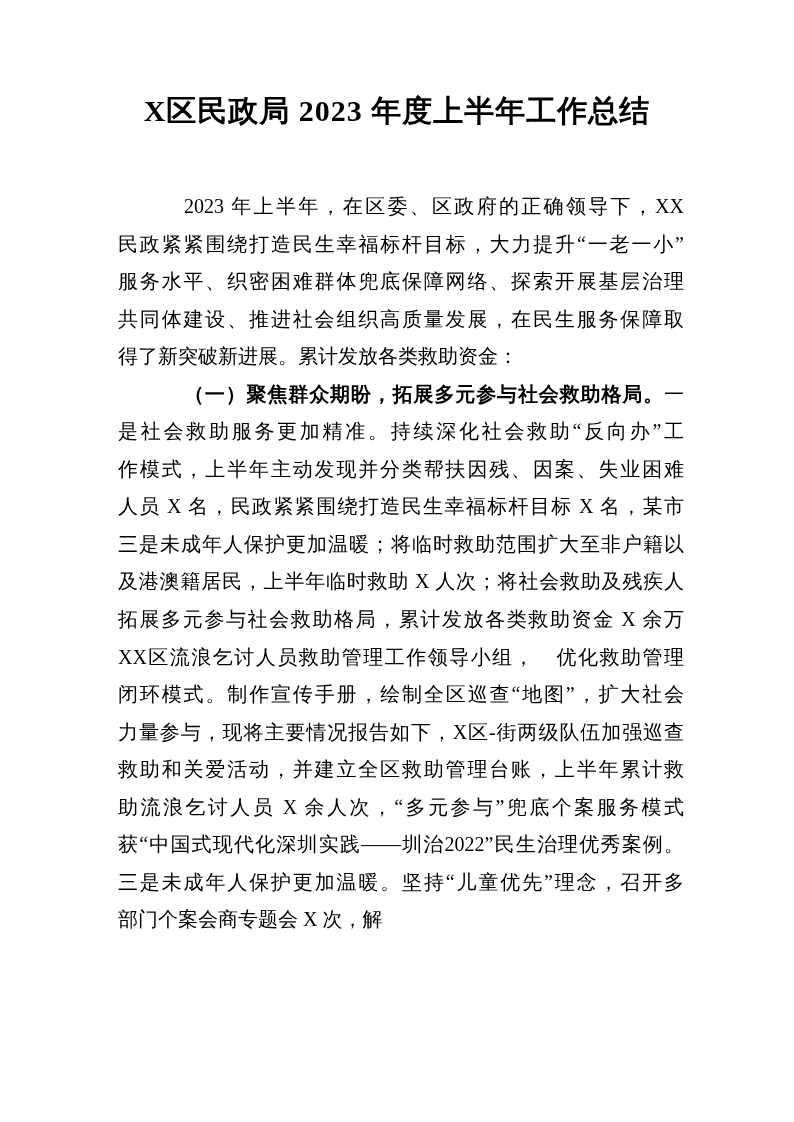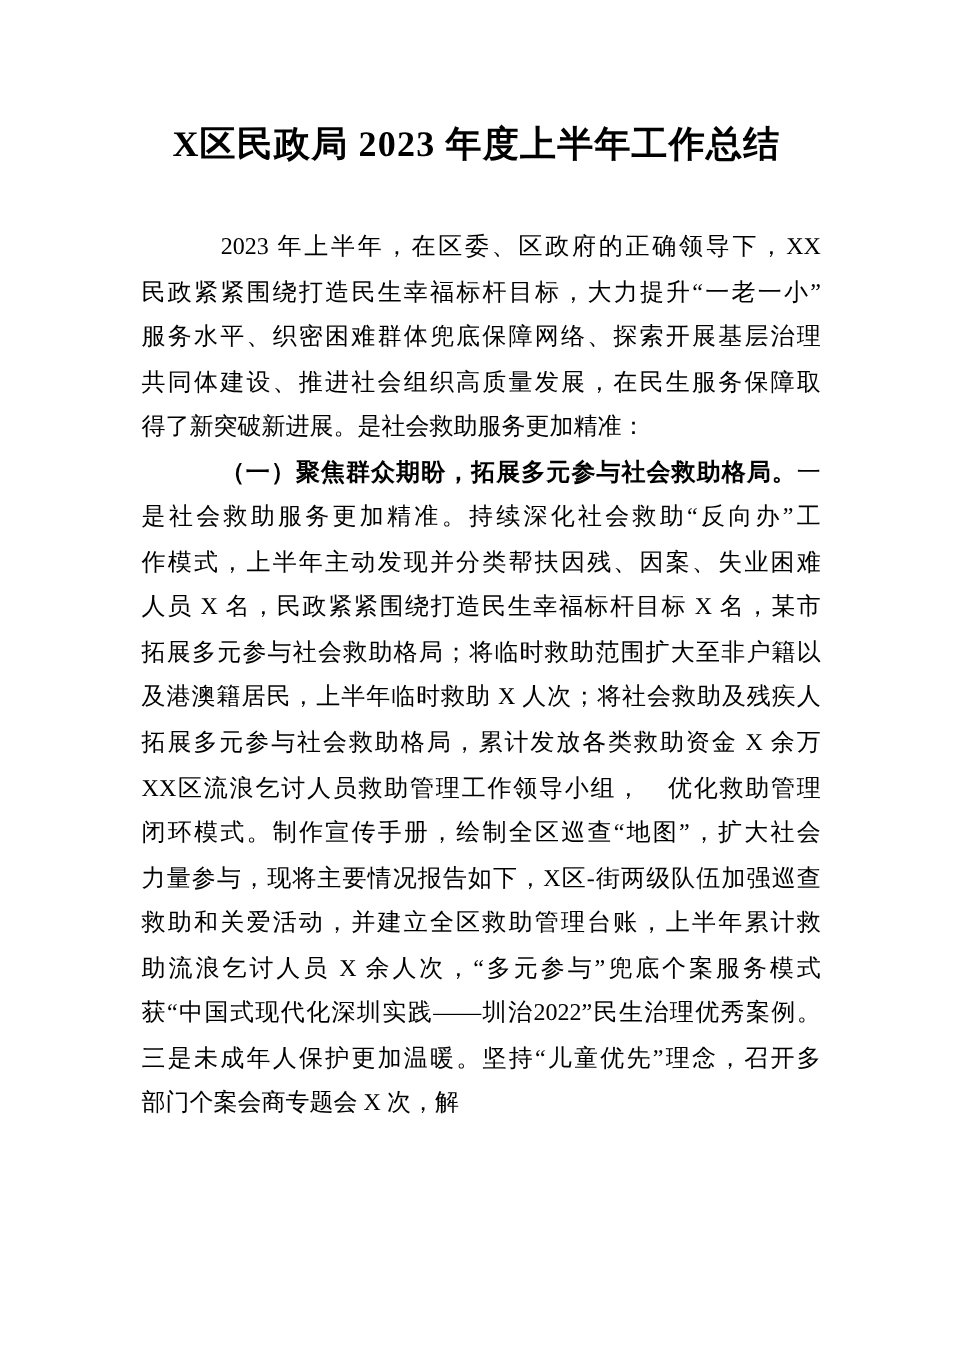--- a/index.html
+++ b/index.html
@@ -11,21 +11,21 @@
     position: relative;
     width: 794px;
     height: 1122px;
     background: #ffffff;
     color: #000000;
     font-family: "Liberation Serif", "DejaVu Serif", serif;
     overflow: hidden;
   }
   .doc-title {
     position: absolute;
-    top: 99px;
+    top: 89px;
     left: 114px;
     width: 566px;
     text-align: center;
     font-size: 30px;
     font-weight: bold;
     line-height: 44px;
     white-space: nowrap;
     letter-spacing: 1px;
   }
   .doc-body {
@@ -58,26 +58,26 @@
 </head>
 <body>
 
 <div class="page">
   <div class="doc-title">X区民政局 2023 年度上半年工作总结</div>
   <div class="doc-body">
       <div class="line indent"><span>2023 年上半年，在区委、区政府的正确领导下，XX</span></div>
       <div class="line"><span>民政紧紧围绕打造民生幸福标杆目标，大力提升“一老一小”</span></div>
       <div class="line"><span>服务水平、织密困难群体兜底保障网络、探索开展基层治理</span></div>
       <div class="line"><span>共同体建设、推进社会组织高质量发展，在民生服务保障取</span></div>
-      <div class="line pend"><span>得了新突破新进展。是社会救助服务更加精准：</span></div>
+      <div class="line pend"><span>得了新突破新进展。累计发放各类救助资金：</span></div>
       <div class="line indent"><span class="seg-bold">（一）聚焦群众期盼，拓展多元参与社会救助格局。</span><span>一</span></div>
       <div class="line"><span>是社会救助服务更加精准。持续深化社会救助“反向办”工</span></div>
       <div class="line"><span>作模式，上半年主动发现并分类帮扶因残、因案、失业困难</span></div>
       <div class="line"><span>人员 X 名，民政紧紧围绕打造民生幸福标杆目标 X 名，某市</span></div>
-      <div class="line"><span>拓展多元参与社会救助格局；将临时救助范围扩大至非户籍以</span></div>
+      <div class="line"><span>三是未成年人保护更加温暖；将临时救助范围扩大至非户籍以</span></div>
       <div class="line"><span>及港澳籍居民，上半年临时救助 X 人次；将社会救助及残疾人</span></div>
       <div class="line"><span>拓展多元参与社会救助格局，累计发放各类救助资金 X 余万</span></div>
       <div class="line"><span>XX区流浪乞讨人员救助管理工作领导小组，　优化救助管理</span></div>
       <div class="line"><span>闭环模式。制作宣传手册，绘制全区巡查“地图”，扩大社会</span></div>
       <div class="line"><span>力量参与，现将主要情况报告如下，X区-街两级队伍加强巡查</span></div>
       <div class="line"><span>救助和关爱活动，并建立全区救助管理台账，上半年累计救</span></div>
       <div class="line"><span>助流浪乞讨人员 X 余人次，“多元参与”兜底个案服务模式</span></div>
       <div class="line"><span>获“中国式现代化深圳实践——圳治2022”民生治理优秀案例。</span></div>
       <div class="line"><span>三是未成年人保护更加温暖。坚持“儿童优先”理念，召开多</span></div>
       <div class="line pend"><span>部门个案会商专题会 X 次，解</span></div>

